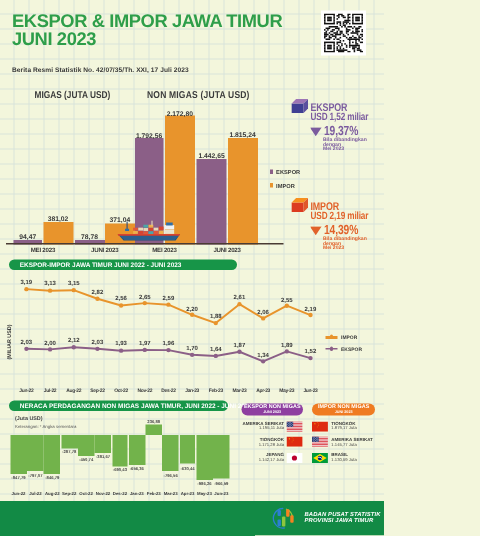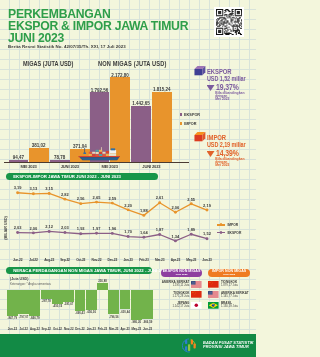--- a/index.html
+++ b/index.html
@@ -48,21 +48,20 @@
 #footer{left:0;top:334px;width:256px;height:23px;background:#128A45;z-index:6;}
 #bpslogo{position:absolute;left:181px;top:3.5px;width:16px;height:15px;line-height:0;}
 #orgname{position:absolute;left:203px;top:6.6px;color:#fff;font-size:3.9px;font-weight:bold;font-style:italic;line-height:4.7px;letter-spacing:0.1px;white-space:nowrap;}
 </style>
 </head>
 <body>
 
 <div id="grid"></div>
 
 <div class="abs" id="title">
-  <div>PERKEMBANGAN</div>
   <div>EKSPOR &amp; IMPOR JAWA TIMUR</div>
   <div>JUNI 2023</div>
 </div>
 <div class="abs" id="subtitle">Berita Resmi Statistik No. 42/07/35/Th. XXI, 17 Juli 2023</div>
 
 <div class="abs" id="qr"><svg width="26" height="26" viewBox="0 0 25 25">
       <rect width="25" height="25" fill="#fff"></rect>
       <g fill="#111">
         <rect x="0" y="0" width="7" height="1"></rect>
         <rect x="9" y="0" width="3" height="1"></rect>

